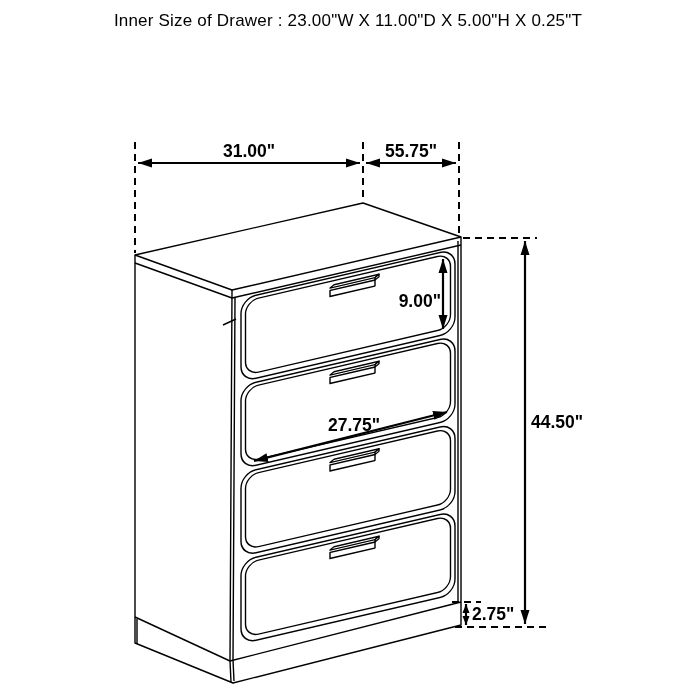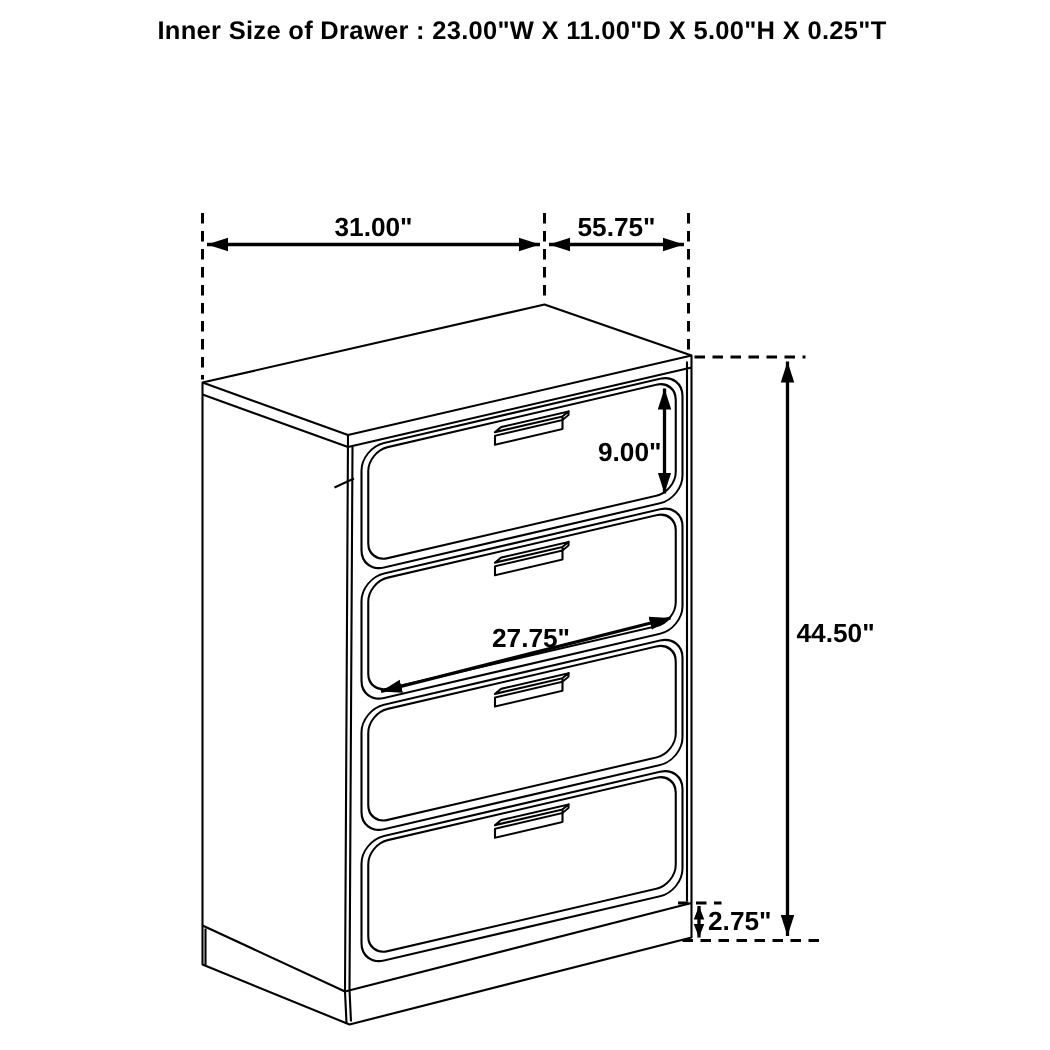--- a/index.html
+++ b/index.html
@@ -2,21 +2,21 @@
 <html style="--ink: #000000; --bg: #ffffff;"><head>
 <meta charset="utf-8">
 <style>
   :root { --ink: #000000; --bg: #ffffff; }
   * { margin: 0; padding: 0; box-sizing: border-box; }
   html, body { width: 700px; height: 700px; background: var(--bg); overflow: hidden; }
   body { position: relative; font-family: "Liberation Sans", sans-serif; color: var(--ink); }
   .stage { position: absolute; inset: 0; }
   .diagram-title {
     position: absolute; top: 11px; left: 0; width: 696px;
-    text-align: center; font-size: 17px; font-weight: bold;
+    text-align: center; font-size: 17px; font-weight: normal;
     letter-spacing: 0.2px; color: var(--ink); white-space: nowrap;
   }
   svg.drawing { position: absolute; top: 0; left: 0; color: var(--ink); }
   svg.drawing .edge   { fill: none; stroke: currentColor; stroke-width: 1.4; stroke-linejoin: round; }
   svg.drawing .fillw  { fill: var(--bg); }
   svg.drawing .dim    { stroke: currentColor; stroke-width: 2.2; }
   svg.drawing .ext    { stroke: currentColor; stroke-width: 2; stroke-dasharray: 7 5; fill: none; }
   svg.drawing .dimtxt { font-family: "Liberation Sans", sans-serif; font-size: 17.5px; font-weight: bold; fill: currentColor; }
 </style>
 </head>

